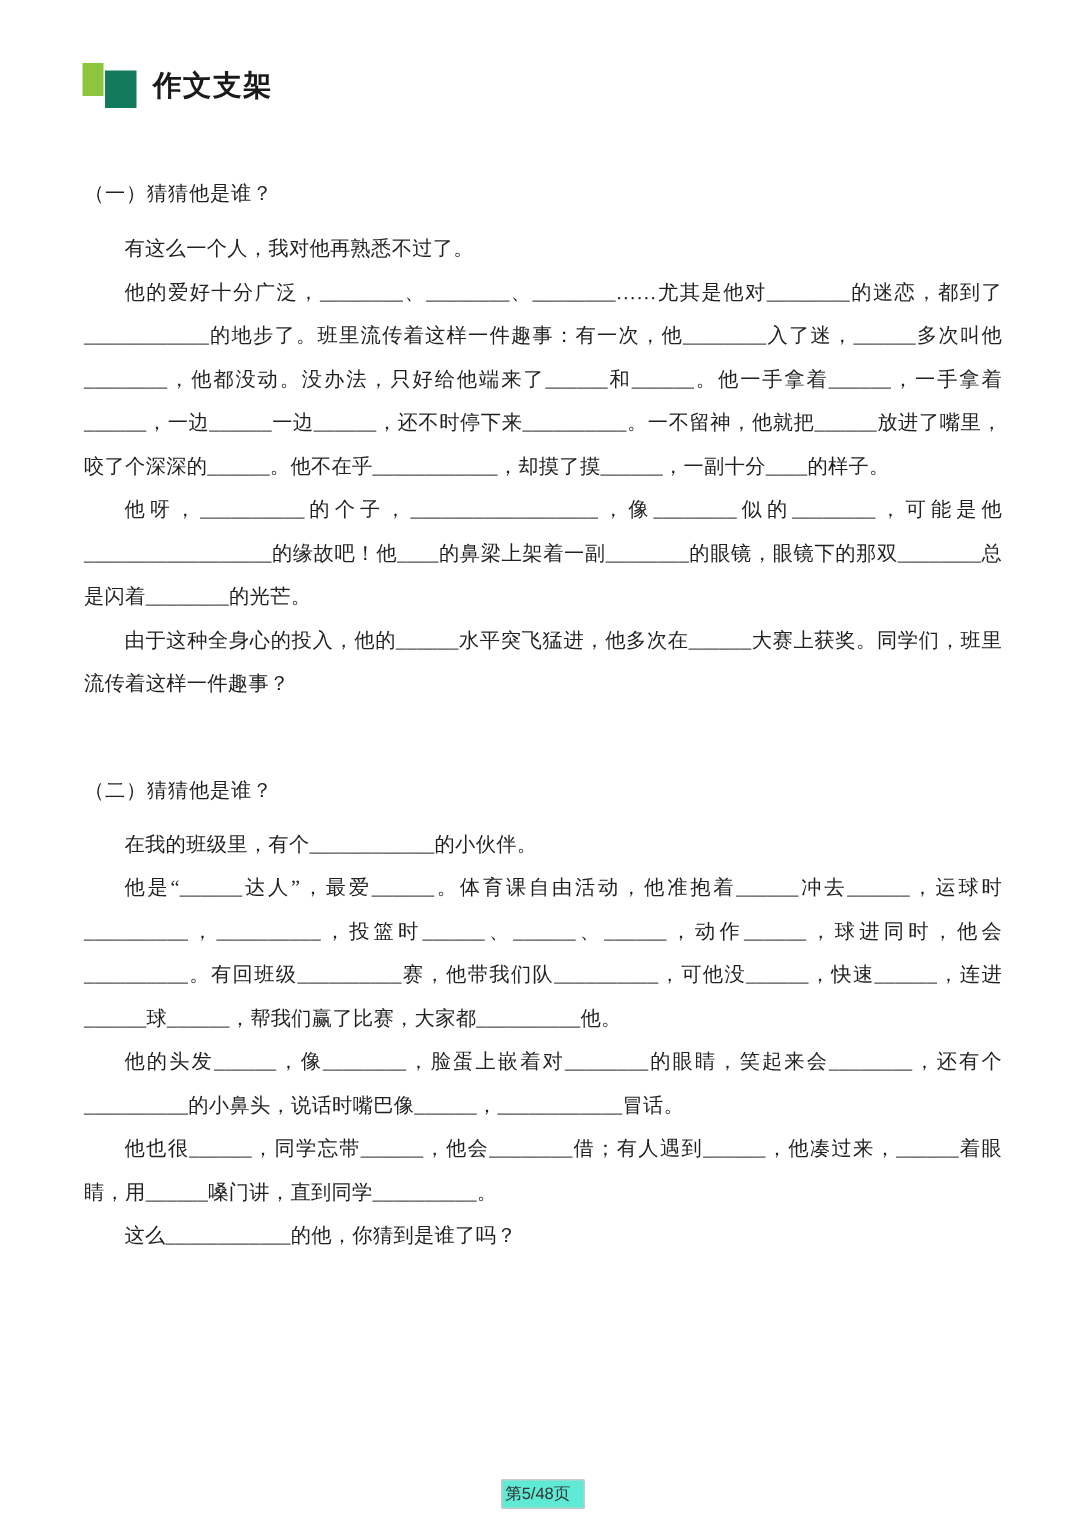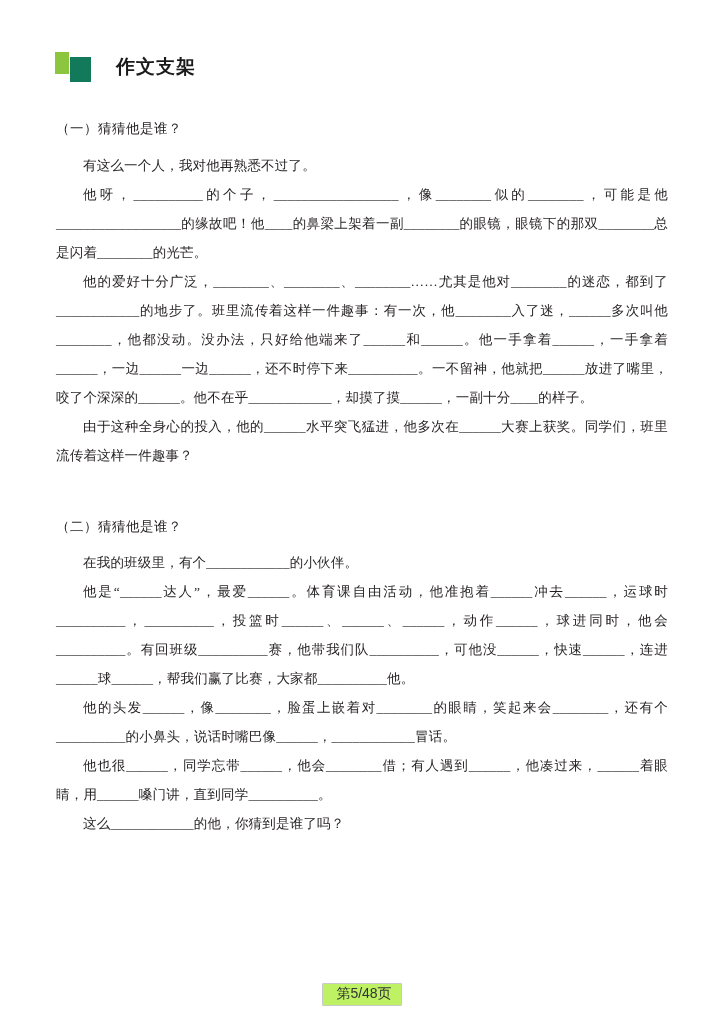--- a/index.html
+++ b/index.html
@@ -18,25 +18,25 @@
   .page {
     position: relative;
     width: 724px;
     height: 1024px;
     box-sizing: border-box;
     padding: 0;
   }
   
   .header {
     position: absolute;
-    top: 52px;
+    top: 42px;
     left: 55px;
     display: flex;
     align-items: center;
-    gap: 23px;
+    gap: 9px;
   }
   .logo-mark {
     position: relative;
     width: 38px;
     height: 30px;
   }
   .logo-mark .sq1 {
     position: absolute;
     left: 0;
     top: 0;
@@ -91,48 +91,48 @@
   .footer {
     position: absolute;
     left: 0;
     right: 0;
     bottom: 18px;
     text-align: center;
   }
   .footer .pagebox {
     display: inline-block;
     font-family: "Liberation Sans", sans-serif;
-    font-size: 14px;
+    font-size: 11px;
     color: #333;
     border: 1px solid #c9c9c9;
-    padding: 1px 9px 2px 13px;
+    padding: 1px 9px 2px 2px;
     border-radius: 1px;
-    background: #bef264;
+    background: #5eead4;
   }
 </style>
 </head>
 <body>
 
 <div class="page">
 
   <div class="header">
     <div class="logo-mark">
       <span class="sq1"></span>
       <span class="sq2"></span>
     </div>
     <div class="logo-text">作文支架</div>
   </div>
 
   <div class="content">
 
     <p class="sec-title">（一）猜猜他是谁？</p>
 
     <p class="para indent">有这么一个人，我对他再熟悉不过了。</p>
+    <p class="para indent">他的爱好十分广泛，________、________、________……尤其是他对________的迷恋，都到了____________的地步了。班里流传着这样一件趣事：有一次，他________入了迷，______多次叫他________，他都没动。没办法，只好给他端来了______和______。他一手拿着______，一手拿着______，一边______一边______，还不时停下来__________。一不留神，他就把______放进了嘴里，咬了个深深的______。他不在乎____________，却摸了摸______，一副十分____的样子。</p>
     <p class="para indent">他呀，__________的个子，__________________，像________似的________，可能是他__________________的缘故吧！他____的鼻梁上架着一副________的眼镜，眼镜下的那双________总是闪着________的光芒。</p>
-    <p class="para indent">他的爱好十分广泛，________、________、________……尤其是他对________的迷恋，都到了____________的地步了。班里流传着这样一件趣事：有一次，他________入了迷，______多次叫他________，他都没动。没办法，只好给他端来了______和______。他一手拿着______，一手拿着______，一边______一边______，还不时停下来__________。一不留神，他就把______放进了嘴里，咬了个深深的______。他不在乎____________，却摸了摸______，一副十分____的样子。</p>
     <p class="para indent">由于这种全身心的投入，他的______水平突飞猛进，他多次在______大赛上获奖。同学们，班里流传着这样一件趣事？</p>
 
     <div class="gap-large"></div>
 
     <p class="sec-title">（二）猜猜他是谁？</p>
 
     <p class="para indent">在我的班级里，有个____________的小伙伴。</p>
     <p class="para indent">他是“______达人”，最爱______。体育课自由活动，他准抱着______冲去______，运球时__________，__________，投篮时______、______、______，动作______，球进同时，他会__________。有回班级__________赛，他带我们队__________，可他没______，快速______，连进______球______，帮我们赢了比赛，大家都__________他。</p>
     <p class="para indent">他的头发______，像________，脸蛋上嵌着对________的眼睛，笑起来会________，还有个__________的小鼻头，说话时嘴巴像______，____________冒话。</p>
     <p class="para indent">他也很______，同学忘带______，他会________借；有人遇到______，他凑过来，______着眼睛，用______嗓门讲，直到同学__________。</p>

